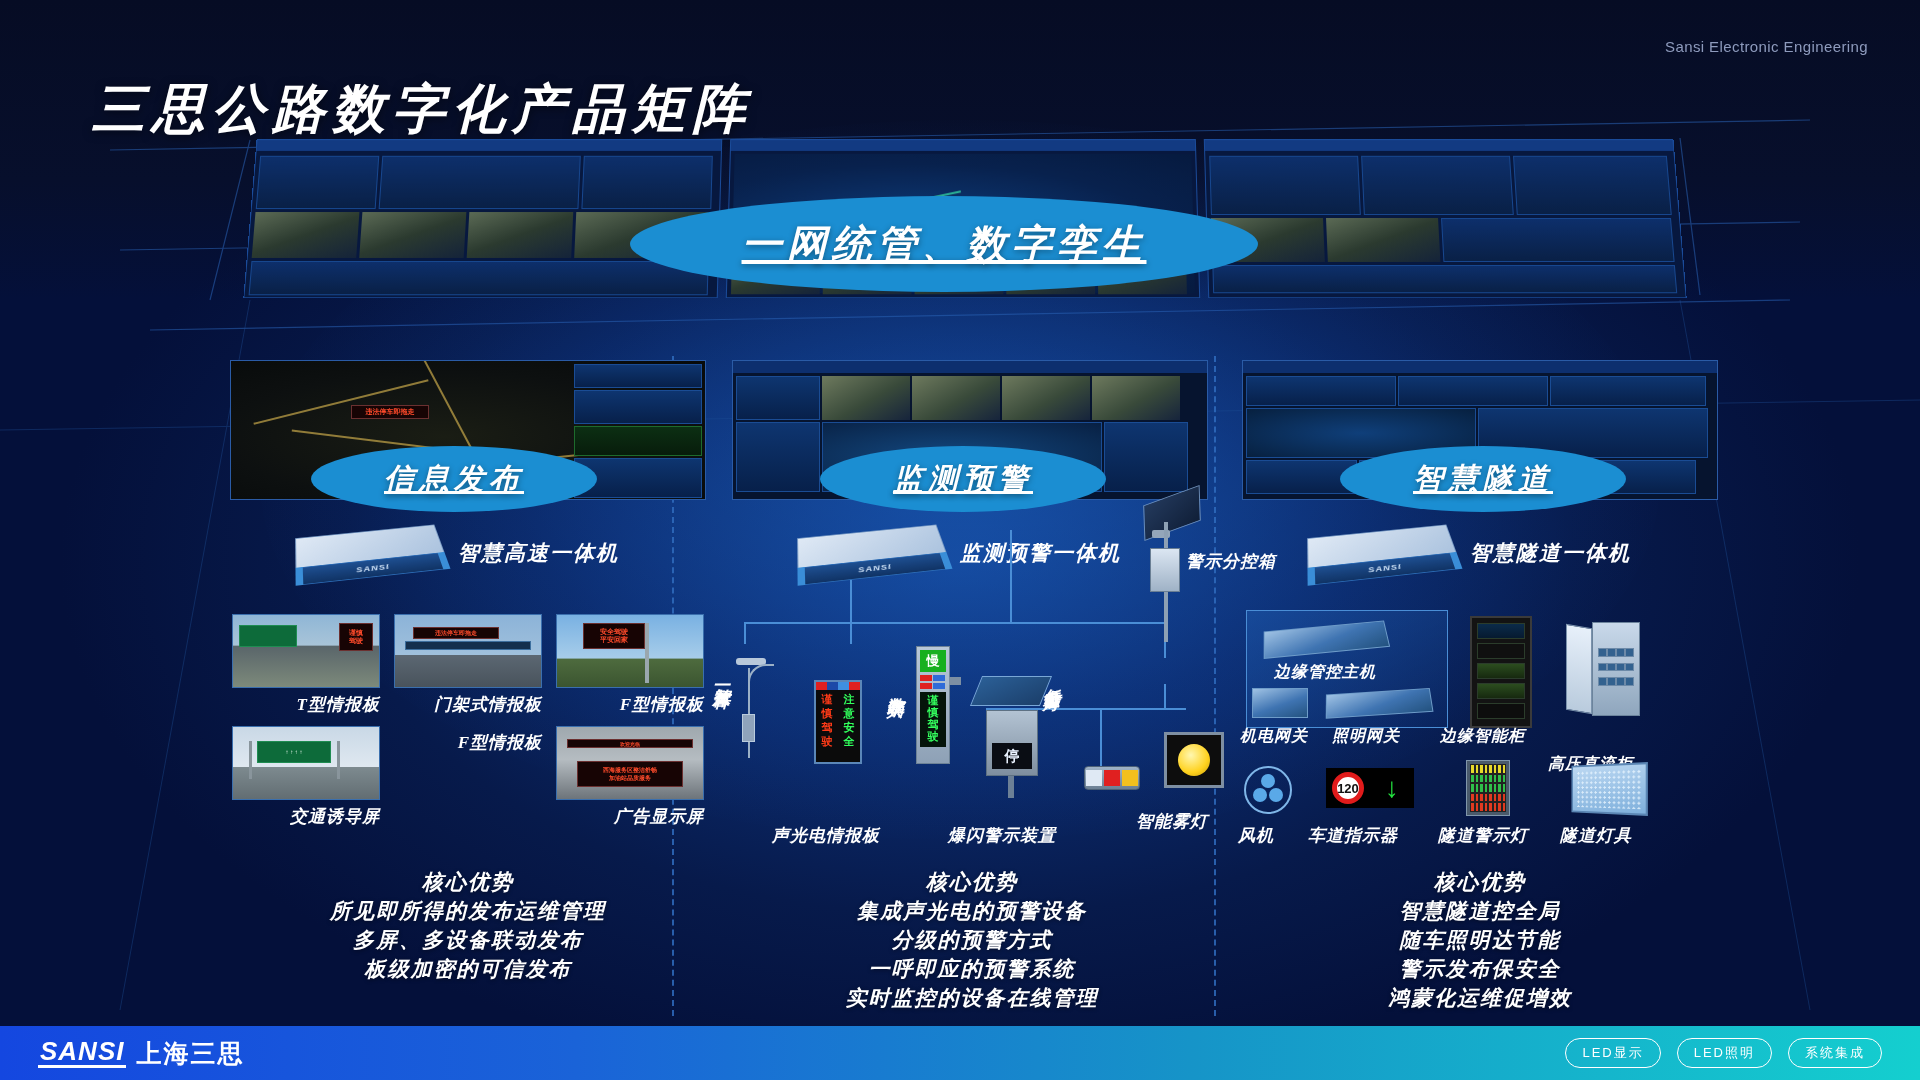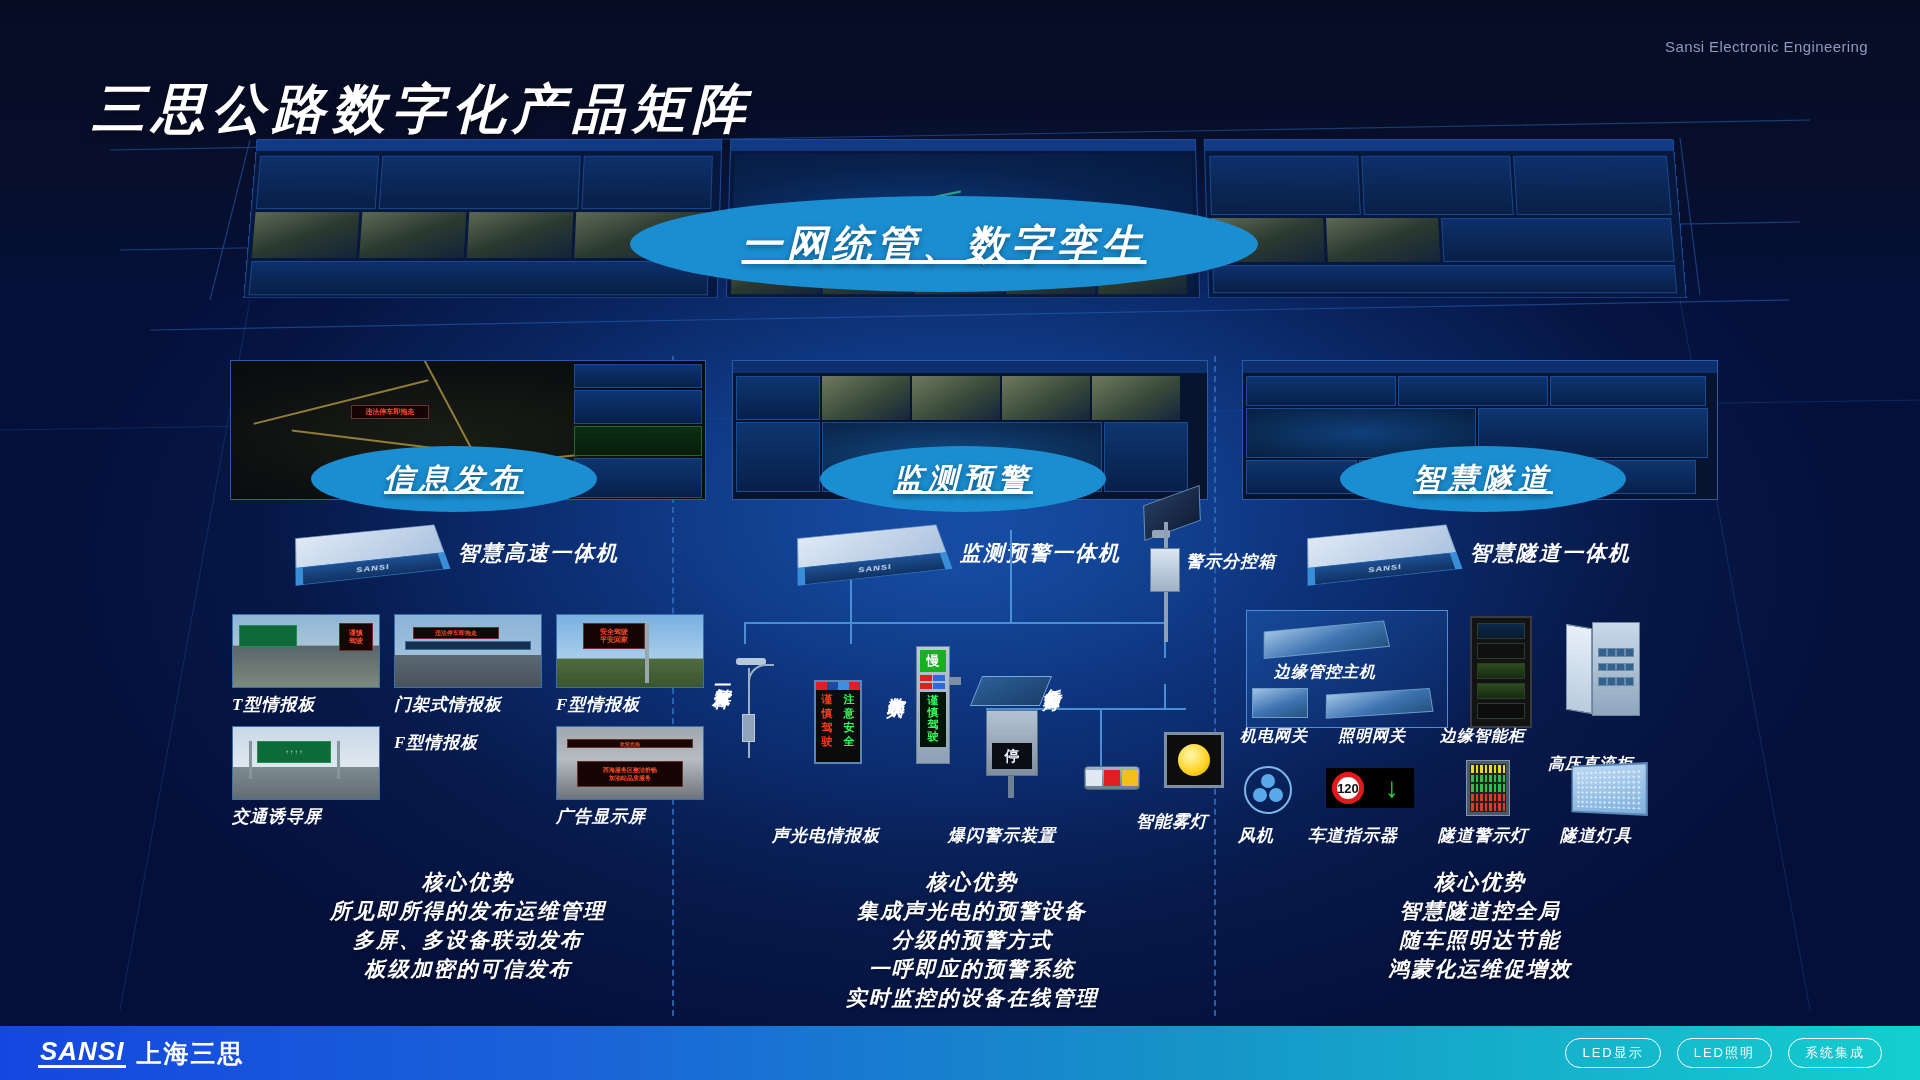--- a/index.html
+++ b/index.html
@@ -155,21 +155,21 @@
   .led-sign {
     position: absolute; background: #170404; border: 1px solid #6b3030;
     color: #ff4b2b; font-size: 7px; line-height: 8px; font-weight: 700;
     display:flex; align-items:center; justify-content:center; text-align:center; padding:1px;
   }
   .green-board {
     position:absolute; background:#0d6b3a; border:1px solid #1f8c52; color:#eaf7ee;
     font-size:6px; display:flex; align-items:center; justify-content:center;
   }
   .plabel {
-    margin-top: 5px; text-align: left;
+    margin-top: 5px; text-align: right;
     font-family: "Liberation Serif", serif; font-style: italic; font-weight: 700;
     font-size: 17px; color: #ffffff; letter-spacing: 1px; white-space: nowrap;
   }
 
   
   .tree { position: relative; height: 300px; margin-top: 4px; }
   .tw { position: absolute; background: #4a8ed6; }
   .vline { width: 2px; }
   .hline { height: 2px; }
   .dev { position: absolute; }
@@ -589,21 +589,21 @@
             <i style="background:#33628f;border:1px solid #6d8aa8"></i>
             <i style="background:#33628f;border:1px solid #6d8aa8"></i>
           <i style="background:#33628f;border:1px solid #6d8aa8"></i>
             <i style="background:#33628f;border:1px solid #6d8aa8"></i>
             <i style="background:#33628f;border:1px solid #6d8aa8"></i>
             <i style="background:#33628f;border:1px solid #6d8aa8"></i>
         </div>
       </div>
 
       <div class="hlabel" style="left:10px; top:116px; font-size:16px;">机电网关</div>
-      <div class="hlabel" style="left:102px; top:116px; font-size:16px;margin-left:6px;">照明网关</div>
+      <div class="hlabel" style="left:102px; top:116px; font-size:16px;">照明网关</div>
       <div class="hlabel" style="left:210px; top:116px; font-size:16px;">边缘智能柜</div>
       <div class="hlabel" style="left:318px; top:116px; font-size:16px;margin-top:28px;">高压直流柜</div>
     </div>
 
     <div style="position:relative; height:100px; margin-top:18px;">
       <div class="fan-icon" style="left:14px; top:8px;">
         <svg width="44" height="44" viewBox="0 0 44 44">
           <circle cx="22" cy="13" r="7" fill="#5aa9e8"></circle>
           <circle cx="14" cy="27" r="7" fill="#5aa9e8"></circle>
           <circle cx="30" cy="27" r="7" fill="#5aa9e8"></circle>
@@ -678,20 +678,21 @@
     <div>核心优势</div>
     <div>集成声光电的预警设备</div>
     <div>分级的预警方式</div>
     <div>一呼即应的预警系统</div>
     <div>实时监控的设备在线管理</div>
   </div>
   <div class="adv adv-3">
     <div>核心优势</div>
     <div>智慧隧道控全局</div>
     <div>随车照明达节能</div>
+    <div>警示发布保安全</div>
     <div>鸿蒙化运维促增效</div>
   </div>
 
   <div class="footer">
     <div class="footer-brand">
       <span class="sansi-logo">SANSI</span>
       <span class="sansi-cn">上海三思</span>
     </div>
     <div class="footer-badges">
       <span class="badge">LED显示</span>

